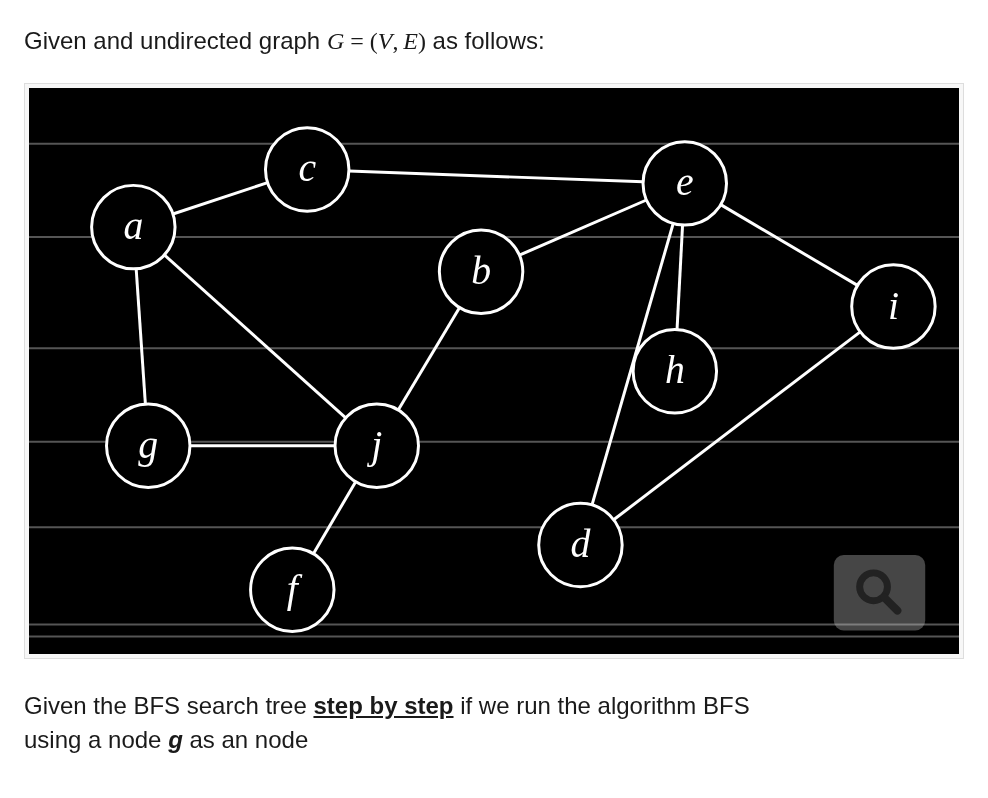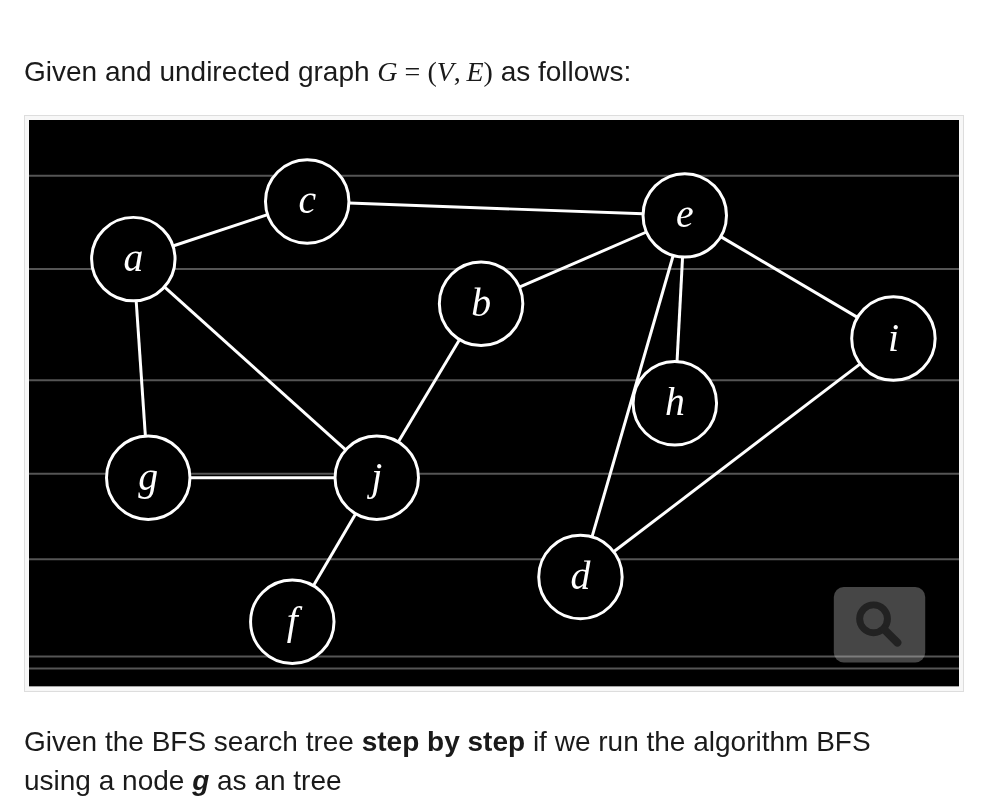--- a/index.html
+++ b/index.html
@@ -5,33 +5,32 @@
   * { box-sizing: border-box; }
   body {
     margin: 0;
     padding: 24px 24px 28px;
     font-family: -apple-system, BlinkMacSystemFont, "Segoe UI", Arial, sans-serif;
     background: #fff;
     color: #1a1a1a;
     width: 988px;
   }
   .top-text, .bottom-text {
-    font-size: 28px;
+    font-size: 24px;
     line-height: 1.4;
-    margin-top: 28px;
   }
   .math {
     font-family: "Times New Roman", Times, serif;
     font-style: italic;
   }
   .math-upright {
     font-style: normal;
   }
   .bold { font-weight: 700; font-style: italic; }
-  .bold-nonitalic { font-weight: 700; font-style: normal; }
+  .bold-nonitalic { font-weight: 700; font-style: normal; text-decoration: underline; }
 
   .graph-frame {
     margin: 24px 0 30px;
     border: 1px solid #ddd;
     padding: 4px;
     background: #f7f7f7;
   }
   .graph-svg { display: block; width: 100%; height: auto; }
 
   .magnify {
@@ -123,14 +122,14 @@
     <g class="magnify-icon" transform="translate(856,508)">
       <circle cx="-6" cy="-6" r="14" fill="none" stroke="#222" stroke-width="7"></circle>
       <line x1="5" y1="5" x2="18" y2="18" stroke="#222" stroke-width="8" stroke-linecap="round"></line>
     </g>
   </g>
 </svg>
 </div>
 
 <div class="bottom-text">
   <span>Given the BFS search tree </span><span class="bold-nonitalic">step by step</span><span> if we run the algorithm BFS</span><br>
-  <span>using a node </span><span class="bold">g</span><span> as an tree</span>
+  <span>using a node </span><span class="bold">g</span><span> as an node</span>
 </div>
 
 </body></html>

